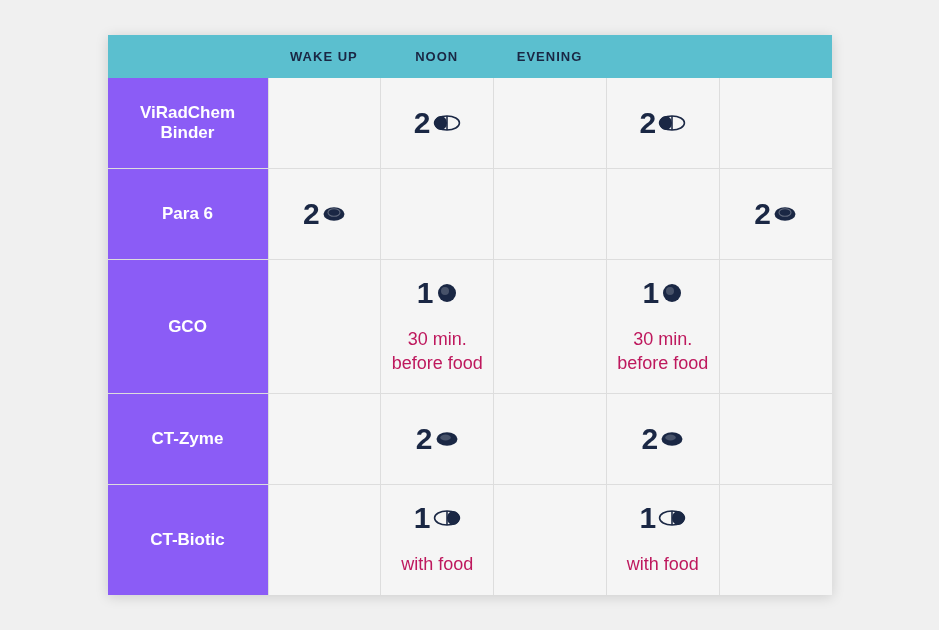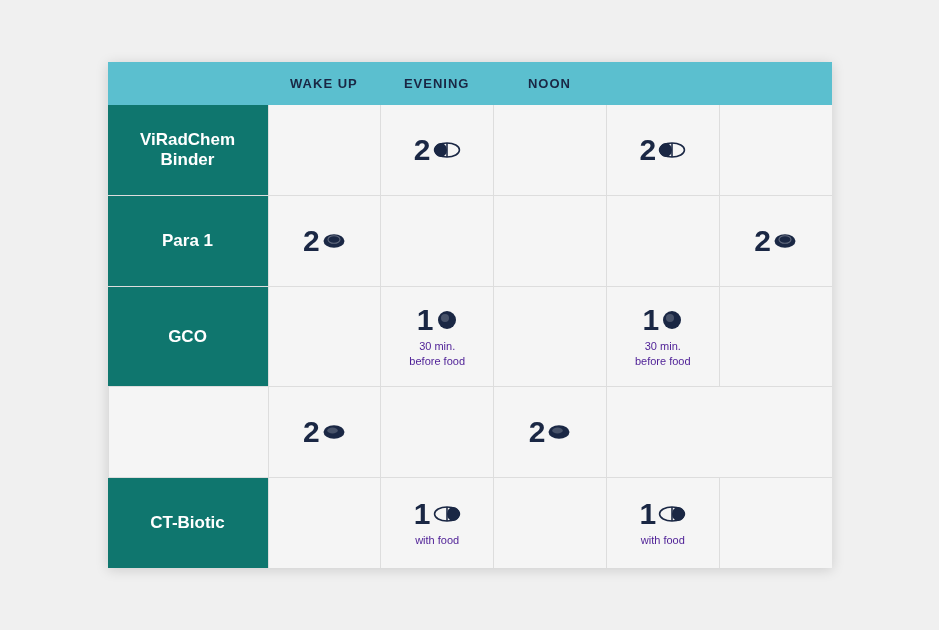--- a/index.html
+++ b/index.html
@@ -48,21 +48,21 @@
       display: grid;
       grid-template-columns: 160px 1fr 1fr 1fr 1fr 1fr;
       border-bottom: 1px solid #ddd;
     }
 
     .data-row:last-child {
       border-bottom: none;
     }
 
     .row-label {
-      background: #0f766e;
+      background: #8b5cf6;
       color: #ffffff;
       display: flex;
       align-items: center;
       justify-content: center;
       padding: 18px 0;
       text-align: center;
       font-weight: 700;
       font-size: 17px;
     }
 
@@ -85,23 +85,23 @@
     }
 
     .dose-number {
       font-size: 30px;
       font-weight: 700;
       color: #1a2744;
       line-height: 1;
     }
 
     .sub-text {
-      font-size: 11px;
-      color: #4c1d95;
-      margin-top: 4px;
+      font-size: 18px;
+      color: #be185d;
+      margin-top: 20px;
       line-height: 1.3;
     }
 
     
     .capsule-svg {
       display: inline-block;
       width: 28px;
       height: 18px;
       vertical-align: middle;
     }
@@ -114,22 +114,22 @@
     }
   </style>
 </head>
 <body>
 
 <div class="table-wrapper">
 
   <div class="header-row">
     <div class="header-cell empty"></div>
     <div class="header-cell">WAKE UP</div>
+    <div class="header-cell">NOON</div>
     <div class="header-cell">EVENING</div>
-    <div class="header-cell">NOON</div>
   </div>
 
   <div class="body-section">
 
     <div class="data-row">
       <div class="row-label">ViRadChem<br>Binder</div>
       <div class="data-cell"></div>
       <div class="data-cell">
         <div class="pill-dose">
           <span class="dose-number">2</span>
@@ -148,21 +148,21 @@
             <ellipse cx="18" cy="11" rx="16" ry="9" fill="none" stroke="#1a2744" stroke-width="2"></ellipse>
             <line x1="18" y1="2" x2="18" y2="20" stroke="#1a2744" stroke-width="2"></line>
             <ellipse cx="10" cy="11" rx="8" ry="9" fill="#1a2744"></ellipse>
           </svg>
         </div>
       </div>
       <div class="data-cell"></div>
     </div>
 
     <div class="data-row">
-      <div class="row-label">Para 1</div>
+      <div class="row-label">Para 6</div>
       <div class="data-cell">
         <div class="pill-dose">
           <span class="dose-number">2</span>
           <svg class="softgel-svg" viewBox="0 0 32 22" xmlns="http://www.w3.org/2000/svg">
             <ellipse cx="16" cy="11" rx="14" ry="9" fill="#1a2744"></ellipse>
             <ellipse cx="16" cy="9" rx="8" ry="5" fill="none" stroke="rgba(255,255,255,0.3)" stroke-width="1.5"></ellipse>
           </svg>
         </div>
       </div>
       <div class="data-cell"></div>
@@ -200,20 +200,21 @@
             <circle cx="11" cy="11" r="9" fill="#1a2744"></circle>
             <circle cx="9" cy="9" r="4" fill="rgba(255,255,255,0.2)"></circle>
           </svg>
         </div>
         <div class="sub-text">30 min.<br>before food</div>
       </div>
       <div class="data-cell"></div>
     </div>
 
     <div class="data-row">
+      <div class="row-label">CT-Zyme</div>
       <div class="data-cell"></div>
       <div class="data-cell">
         <div class="pill-dose">
           <span class="dose-number">2</span>
           <svg class="softgel-svg" viewBox="0 0 32 22" xmlns="http://www.w3.org/2000/svg">
             <ellipse cx="16" cy="11" rx="14" ry="9" fill="#1a2744"></ellipse>
             <ellipse cx="14" cy="9" rx="7" ry="4" fill="rgba(255,255,255,0.2)"></ellipse>
           </svg>
         </div>
       </div>

